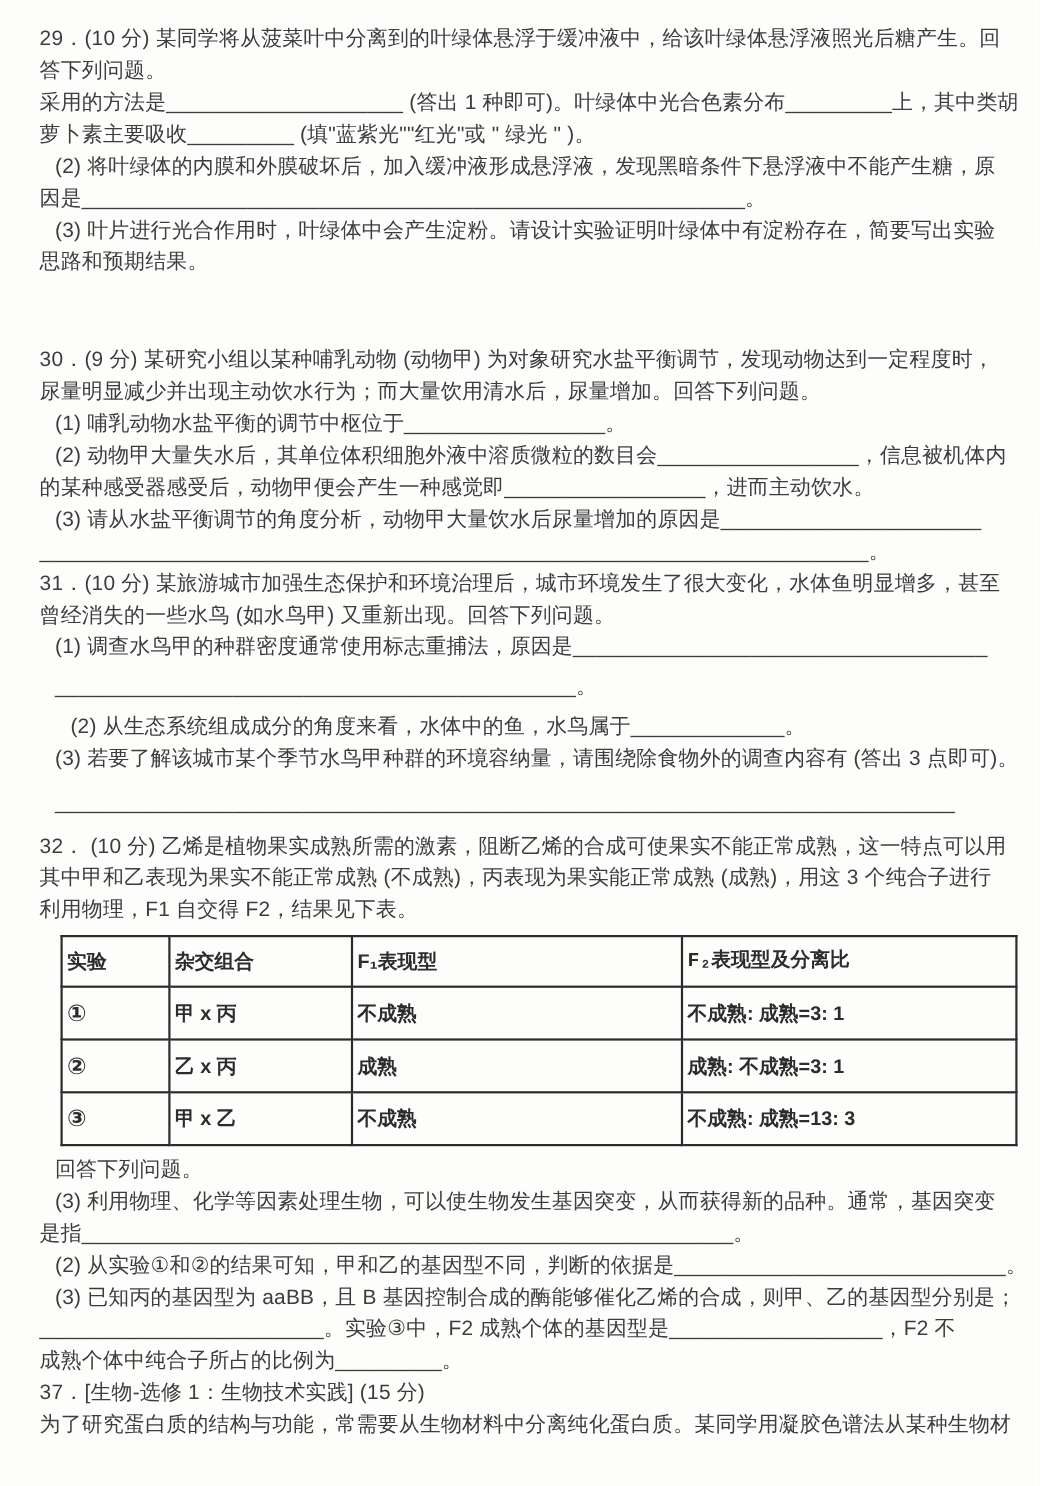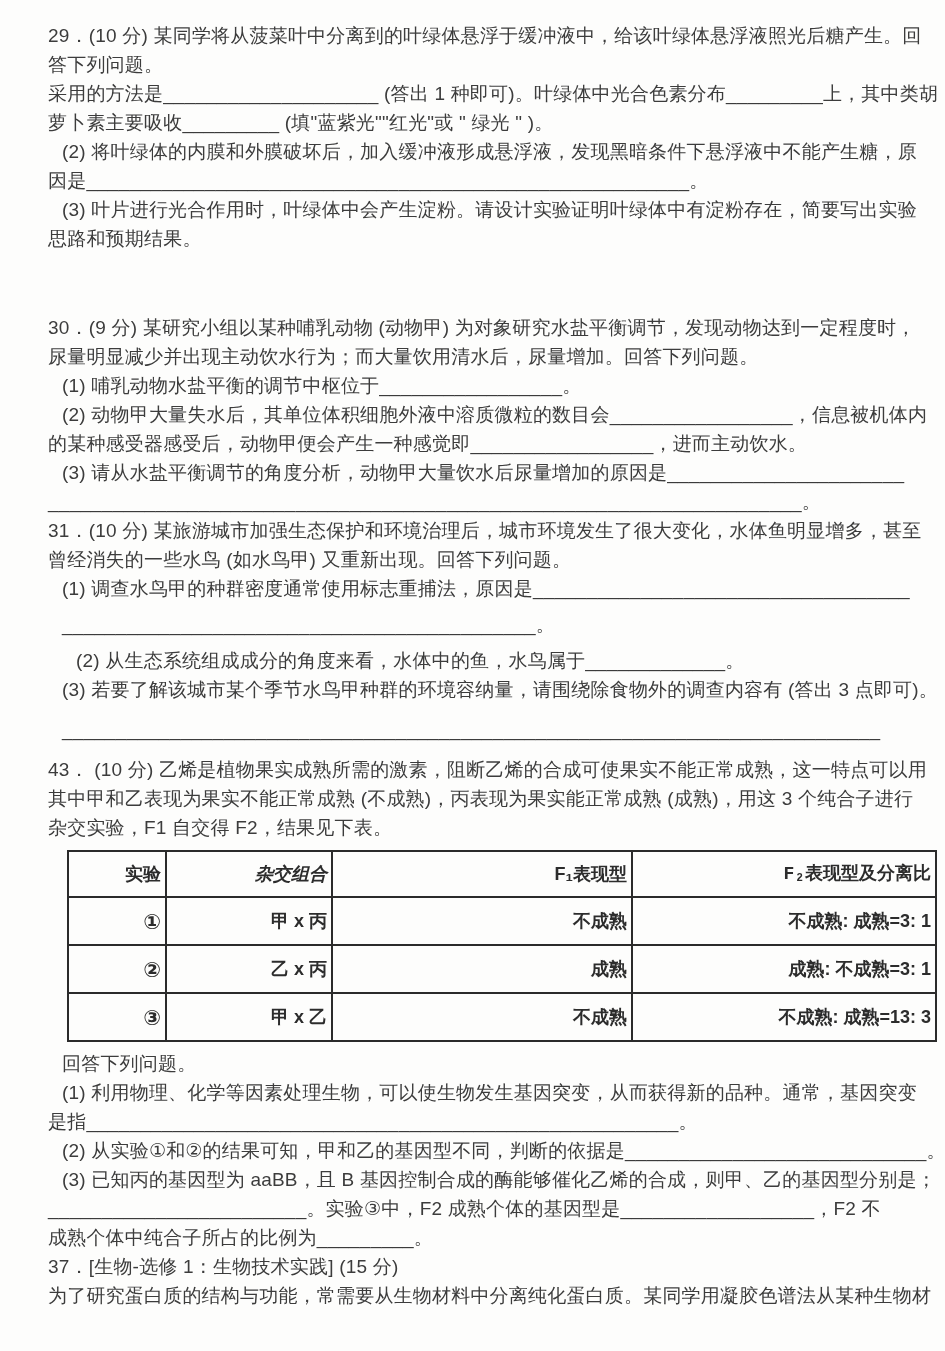--- a/index.html
+++ b/index.html
@@ -4,21 +4,21 @@
 <style>
   html,body { margin:0; padding:0; }
   body {
     width:945px; height:1351px;
     background:#f4f4f2;
     font-family:"Liberation Sans","DejaVu Sans",sans-serif;
   }
   .page {
     box-sizing:border-box;
     width:945px; height:1351px;
-    padding:21px 34px 0 48px;
+    padding:21px 34px 0 36px;
     background:#fdfdfc;
     overflow:hidden;
     color:#3c3c3c;
     font-size:19px;
     line-height:29px;
   }
   .ln {
     margin:0;
     white-space:nowrap;
     letter-spacing:0.2px;
@@ -26,33 +26,33 @@
   .ind { padding-left:14px; }
   .gap-q30 { margin-top:60px; }
   .gap-sm  { margin-top:7px;margin-left:14px; }
   .gap-md  { margin-top:11px; }
   .qtable {
     border-collapse:collapse;
     table-layout:fixed;
     width:828px;
     margin:8px 0 0 19px;
     font-weight:bold;
-    text-align:right;
+    text-align:left;
     color:#2c2c2c;
     font-size:18px;
   }
   .qtable td {
     border:2px solid #2b2b2b;
     padding:0 4px;
     overflow:hidden;
   }
   .qtable tr.hdr td { height:44px; }
   .qtable tr.row td { height:46px; }
   .qtable .c-exp  { width:88px; }
-  .qtable .c-cross{ width:156px;font-style:italic; }
+  .qtable .c-cross{ width:156px; }
   .qtable .c-f1   { width:290px; }
   .qtable .c-f2   { width:294px;font-family:Liberation Mono, monospace; }
   .circ { font-size:21px; font-weight:bold; }
 </style>
 </head>
 <body>
 
 <div class="page">
 
   <section>
@@ -80,23 +80,23 @@
     <p class="ln">31．(10 分) 某旅游城市加强生态保护和环境治理后，城市环境发生了很大变化，水体鱼明显增多，甚至</p>
     <p class="ln">曾经消失的一些水鸟 (如水鸟甲) 又重新出现。回答下列问题。</p>
     <p class="ln ind">(1) 调查水鸟甲的种群密度通常使用标志重捕法，原因是___________________________________</p>
     <p class="ln gap-sm">____________________________________________。</p>
     <p class="ln ind gap-sm">(2) 从生态系统组成成分的角度来看，水体中的鱼，水鸟属于_____________。</p>
     <p class="ln ind">(3) 若要了解该城市某个季节水鸟甲种群的环境容纳量，请围绕除食物外的调查内容有 (答出 3 点即可)。</p>
     <p class="ln ind gap-md">____________________________________________________________________________</p>
   </section>
 
   <section>
-    <p class="ln gap-md">43． (10 分) 乙烯是植物果实成熟所需的激素，阻断乙烯的合成可使果实不能正常成熟，这一特点可以用</p>
+    <p class="ln gap-md">32． (10 分) 乙烯是植物果实成熟所需的激素，阻断乙烯的合成可使果实不能正常成熟，这一特点可以用</p>
     <p class="ln">其中甲和乙表现为果实不能正常成熟 (不成熟)，丙表现为果实能正常成熟 (成熟)，用这 3 个纯合子进行</p>
-    <p class="ln">杂交实验，F1 自交得 F2，结果见下表。</p>
+    <p class="ln">利用物理，F1 自交得 F2，结果见下表。</p>
 
     <table class="qtable">
       <tbody>
           <tr class="hdr">
         <td class="c-exp">实验</td>
         <td class="c-cross">杂交组合</td>
         <td class="c-f1">F₁表现型</td>
         <td class="c-f2">F₂表现型及分离比</td>
       </tr>
       <tr class="row">
@@ -114,21 +114,21 @@
       <tr class="row">
         <td class="circ">③</td>
         <td>甲 x 乙</td>
         <td>不成熟</td>
         <td>不成熟: 成熟=13: 3</td>
       </tr>
     </tbody>
       </table>
 
     <p class="ln gap-sm">回答下列问题。</p>
-    <p class="ln ind">(1) 利用物理、化学等因素处理生物，可以使生物发生基因突变，从而获得新的品种。通常，基因突变</p>
+    <p class="ln ind">(3) 利用物理、化学等因素处理生物，可以使生物发生基因突变，从而获得新的品种。通常，基因突变</p>
     <p class="ln">是指_______________________________________________________。</p>
     <p class="ln ind">(2) 从实验①和②的结果可知，甲和乙的基因型不同，判断的依据是____________________________。</p>
     <p class="ln ind">(3) 已知丙的基因型为 aaBB，且 B 基因控制合成的酶能够催化乙烯的合成，则甲、乙的基因型分别是；</p>
     <p class="ln">________________________。实验③中，F2 成熟个体的基因型是__________________，F2 不</p>
     <p class="ln">成熟个体中纯合子所占的比例为_________。</p>
   </section>
 
   <section>
     <p class="ln">37．[生物-选修 1：生物技术实践] (15 分)</p>
     <p class="ln">为了研究蛋白质的结构与功能，常需要从生物材料中分离纯化蛋白质。某同学用凝胶色谱法从某种生物材</p>

